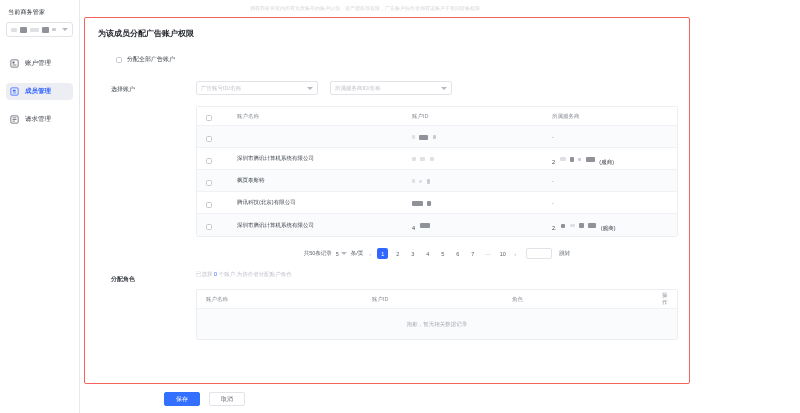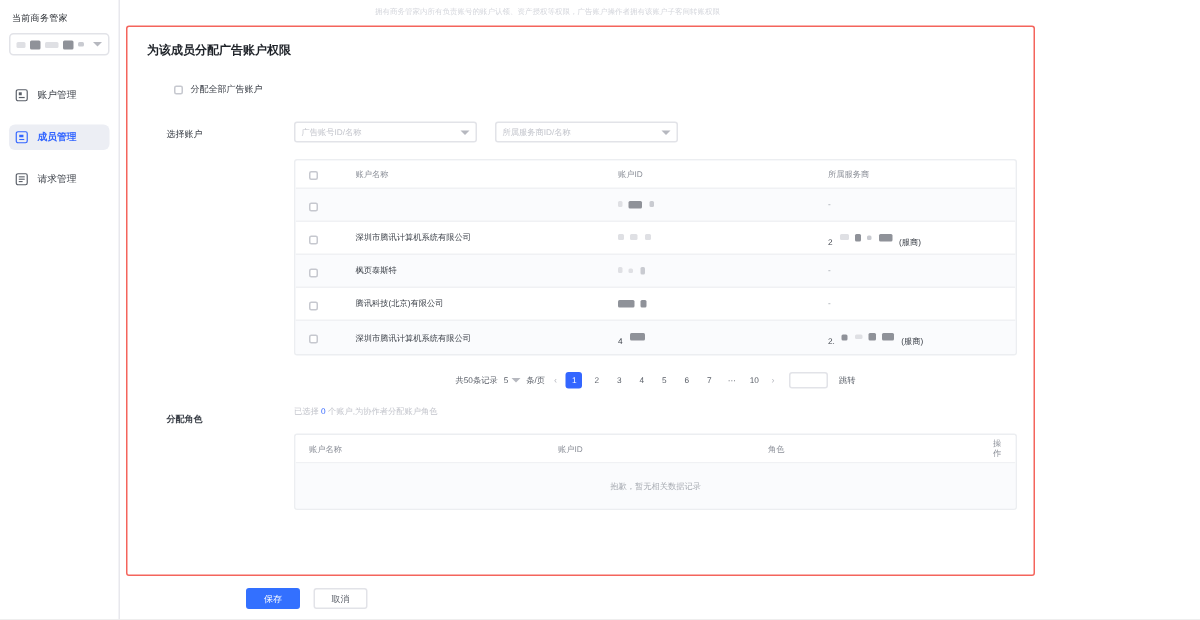--- a/index.html
+++ b/index.html
@@ -2,21 +2,21 @@
 <html><head>
 <meta charset="utf-8">
 <style>
   * { box-sizing: border-box; margin: 0; padding: 0; }
   html, body {
     width: 800px; height: 413px;
     font-family: "Liberation Sans", "DejaVu Sans", sans-serif;
     background: #ffffff;
     overflow: hidden;
   }
-  .app { position: relative; width: 800px; height: 413px; display: flex; background:#a3a3a3; }
+  .app { position: relative; width: 800px; height: 413px; display: flex; background:#0369a1; }
 
   
   .sidebar {
     width: 80px; height: 413px;
     background: #ffffff;
     border-right: 1px solid #e8e8ed;
     padding: 7px 6px 0 6px;
     flex: 0 0 80px;
   }
   .sb-title { font-size: 6px; color:#1f2329; letter-spacing:.2px; margin: 1px 0 5px 2px; }

